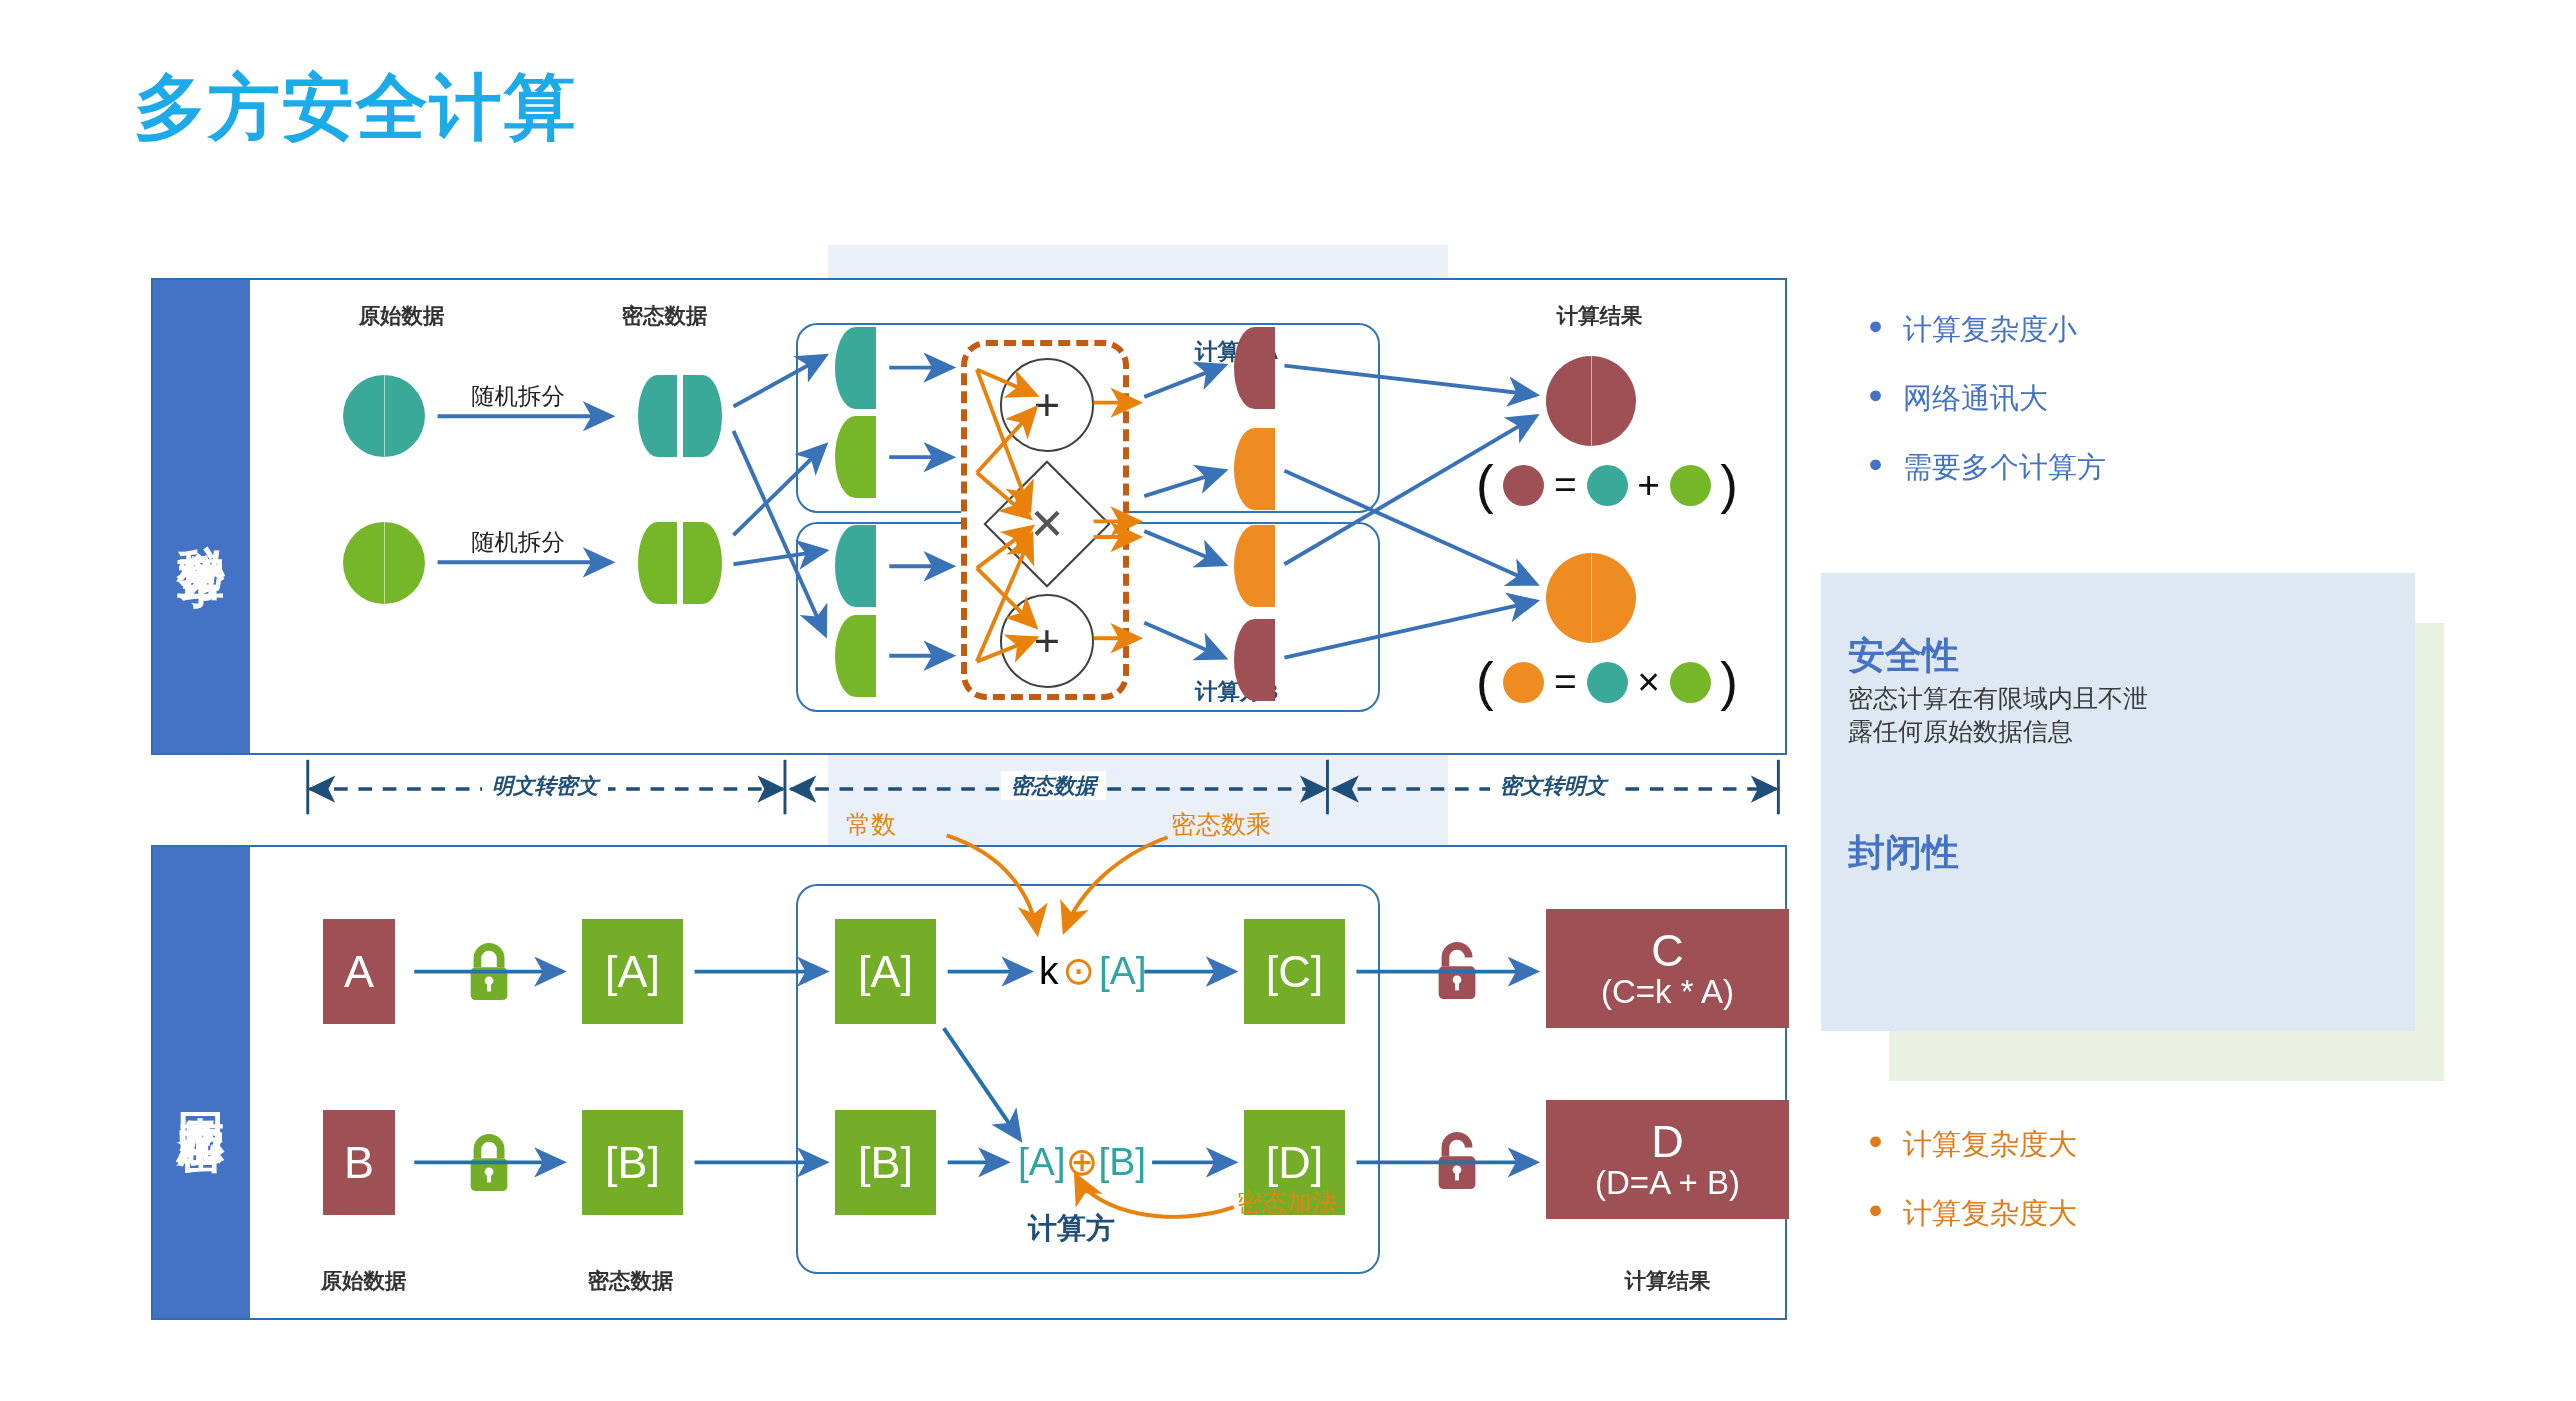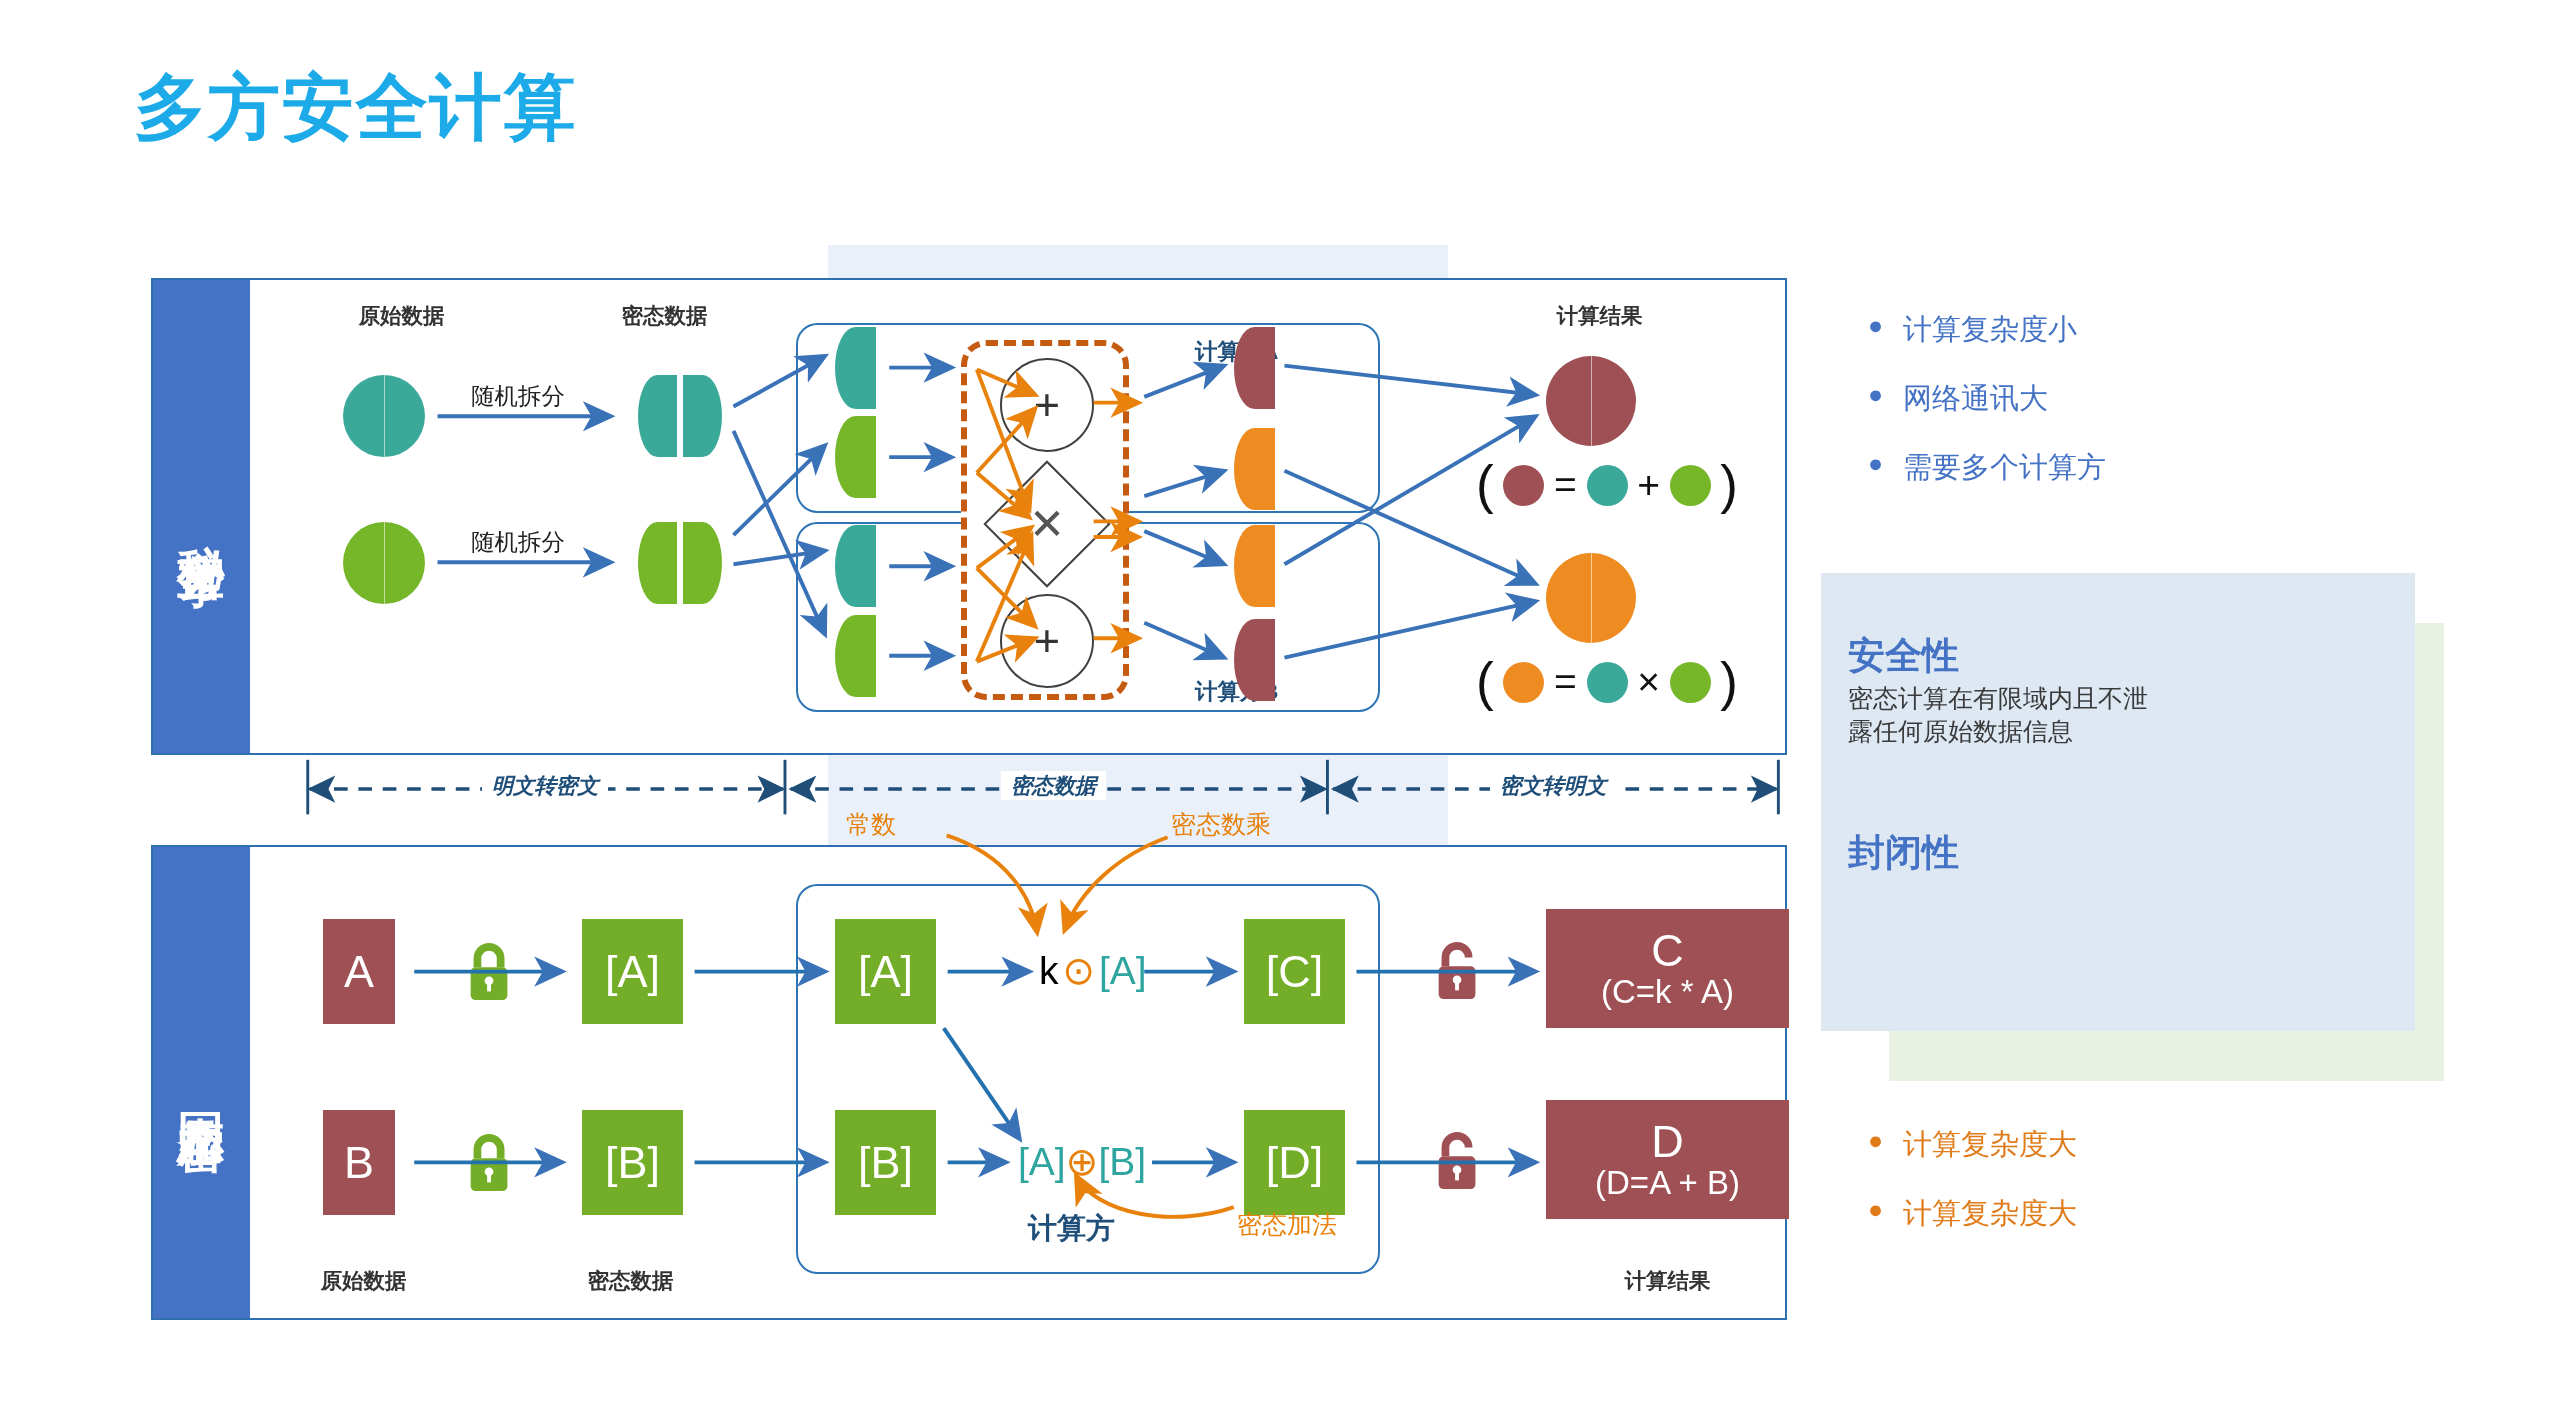--- a/index.html
+++ b/index.html
@@ -337,21 +337,21 @@
 
     <svg class="lay" width="1636" height="475" viewBox="0 0 1680 488">
       <g stroke="#e8820c" stroke-width="4" fill="none" marker-end="url(#ao)">
         <path d="M815,-12 C876,8 902,50 908,88"></path>
         <path d="M1042,-10 C992,8 952,44 936,86"></path>
         <path d="M1110,370 C1046,392 968,376 948,338"></path>
       </g>
     </svg>
     <div class="annot" style="left:693px;top:-39px;">常数</div>
     <div class="annot" style="left:1018px;top:-39px;">密态数乘</div>
-    <div class="annot" style="left:1084px;top:361px;">密态加法</div>
+    <div class="annot" style="left:1084px;top:339px;">密态加法</div>
   </div>
 
   <div class="bullets" style="left:1848px;top:310px;">
     <div class="bullet blue">
       <span class="bdot">●</span>
       <span>计算复杂度小</span>
     </div>
     <div class="bullet blue">
       <span class="bdot">●</span>
       <span>网络通讯大</span>

